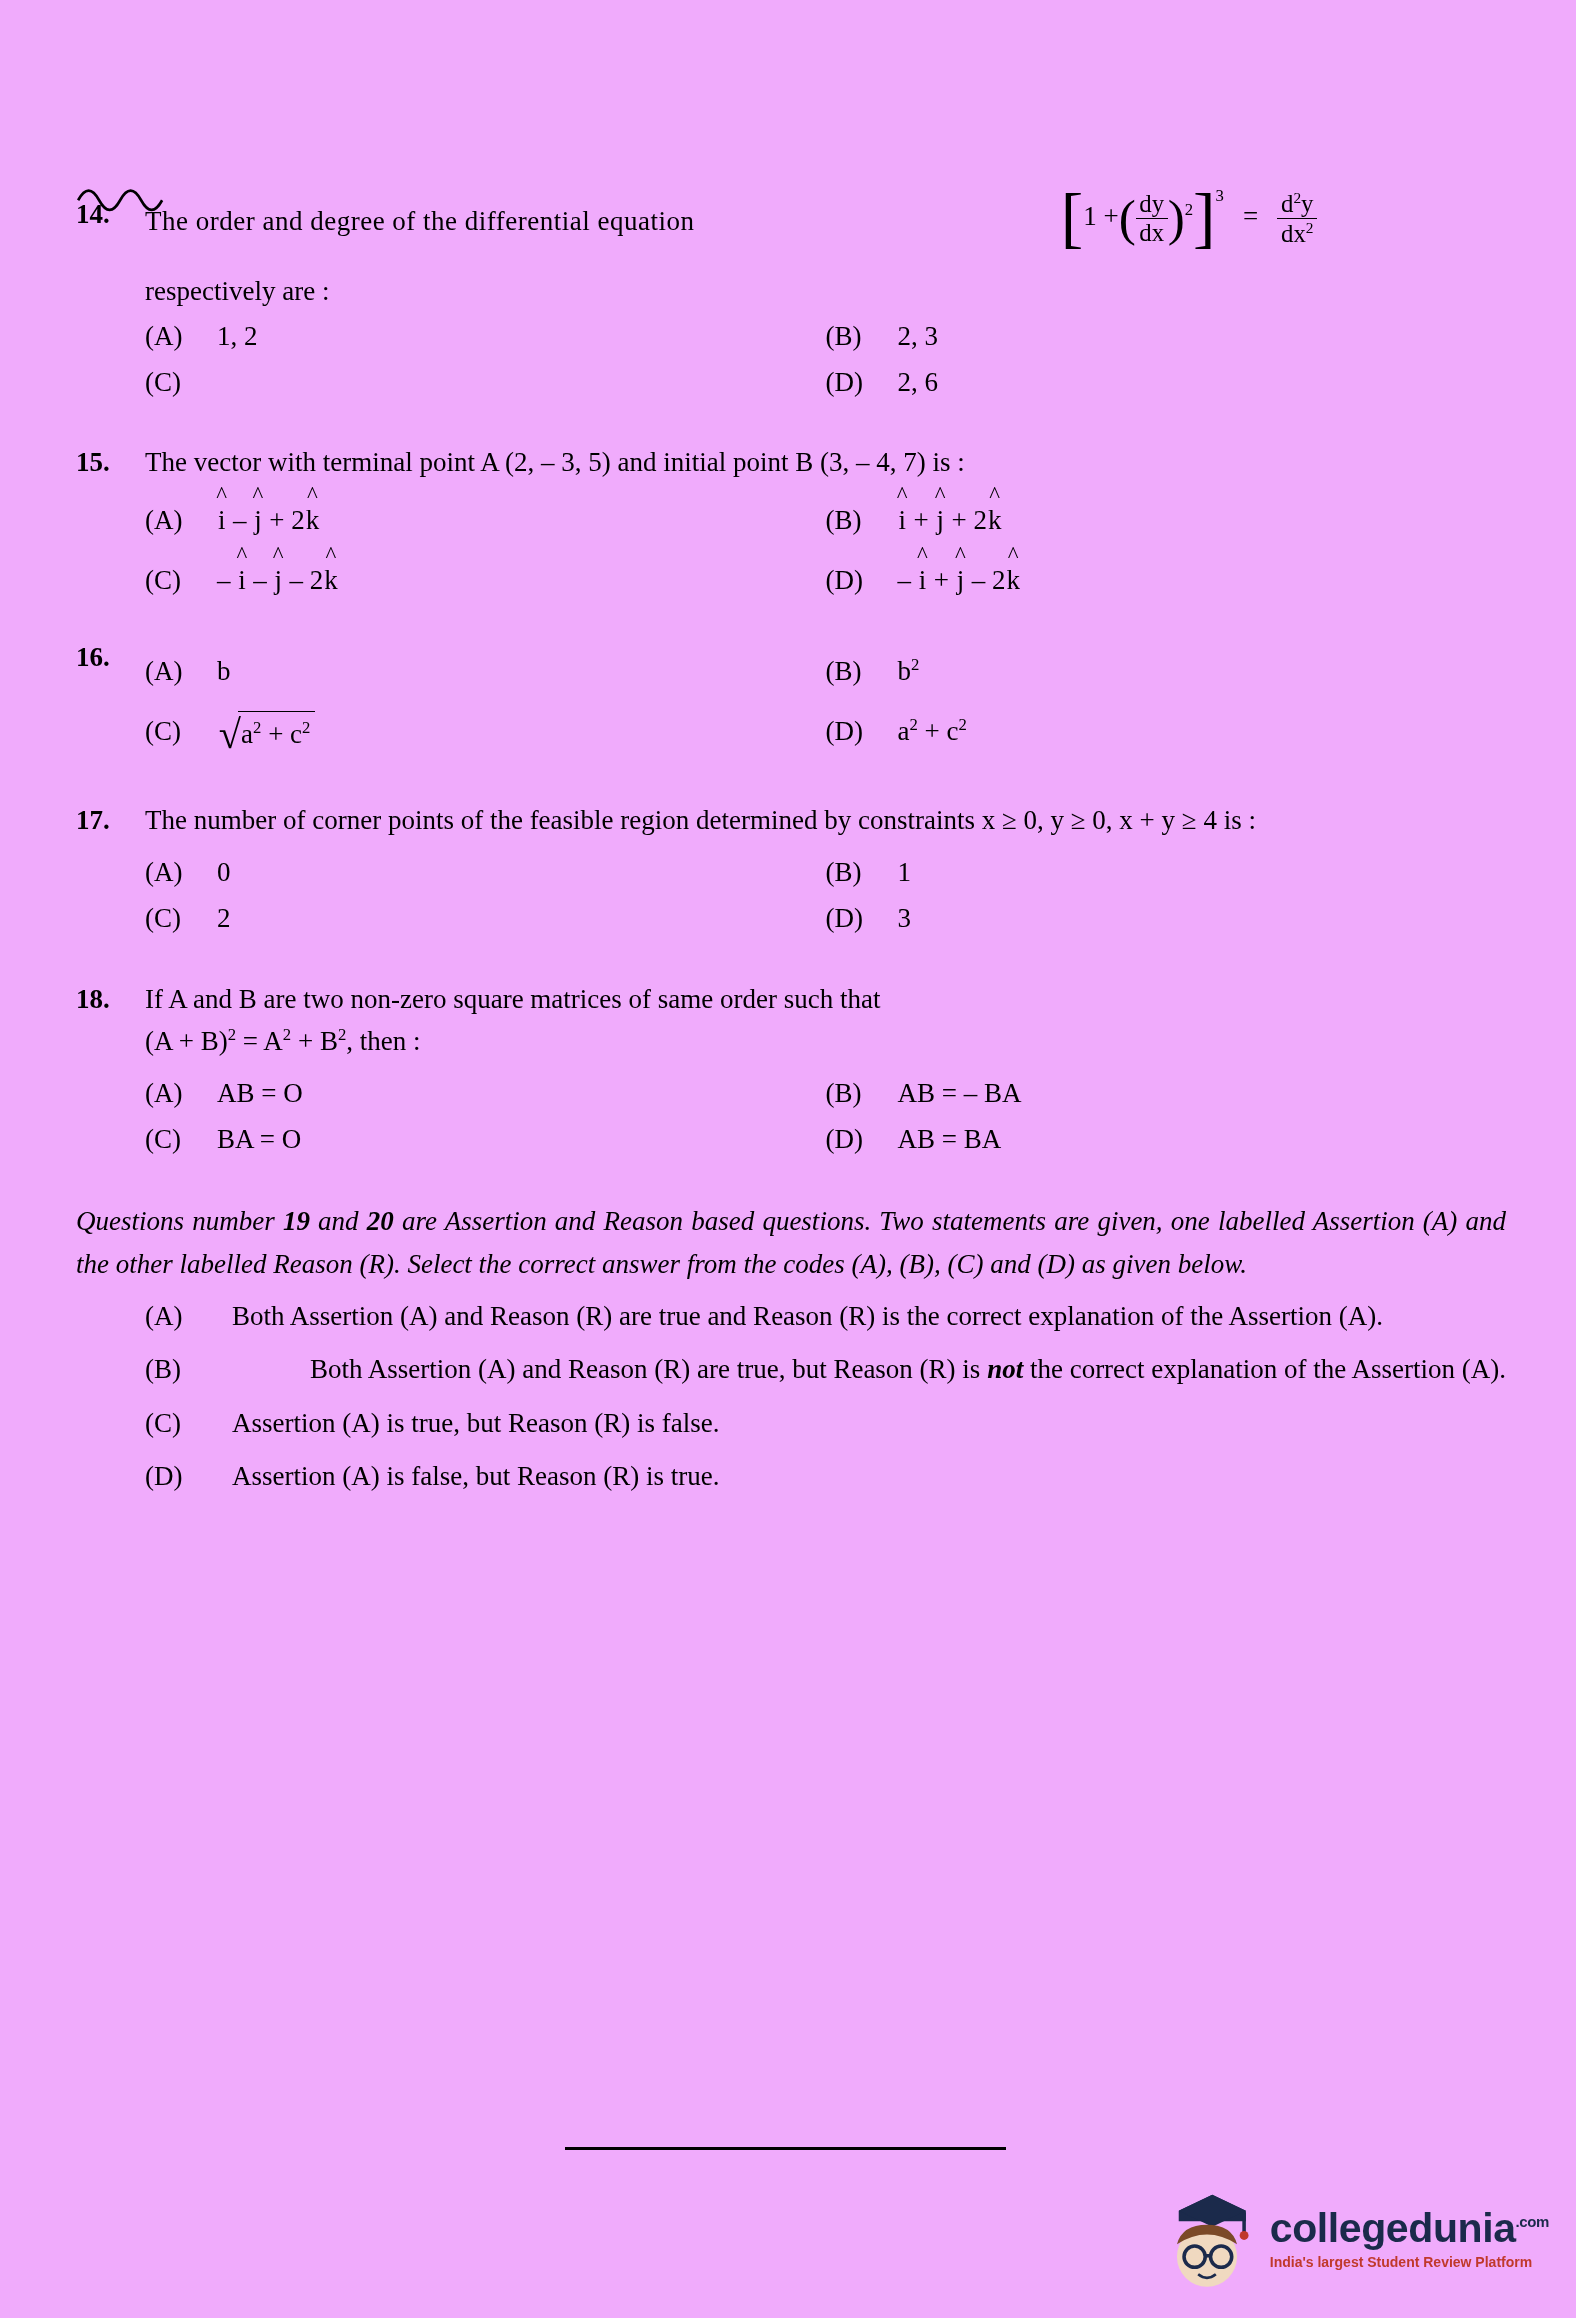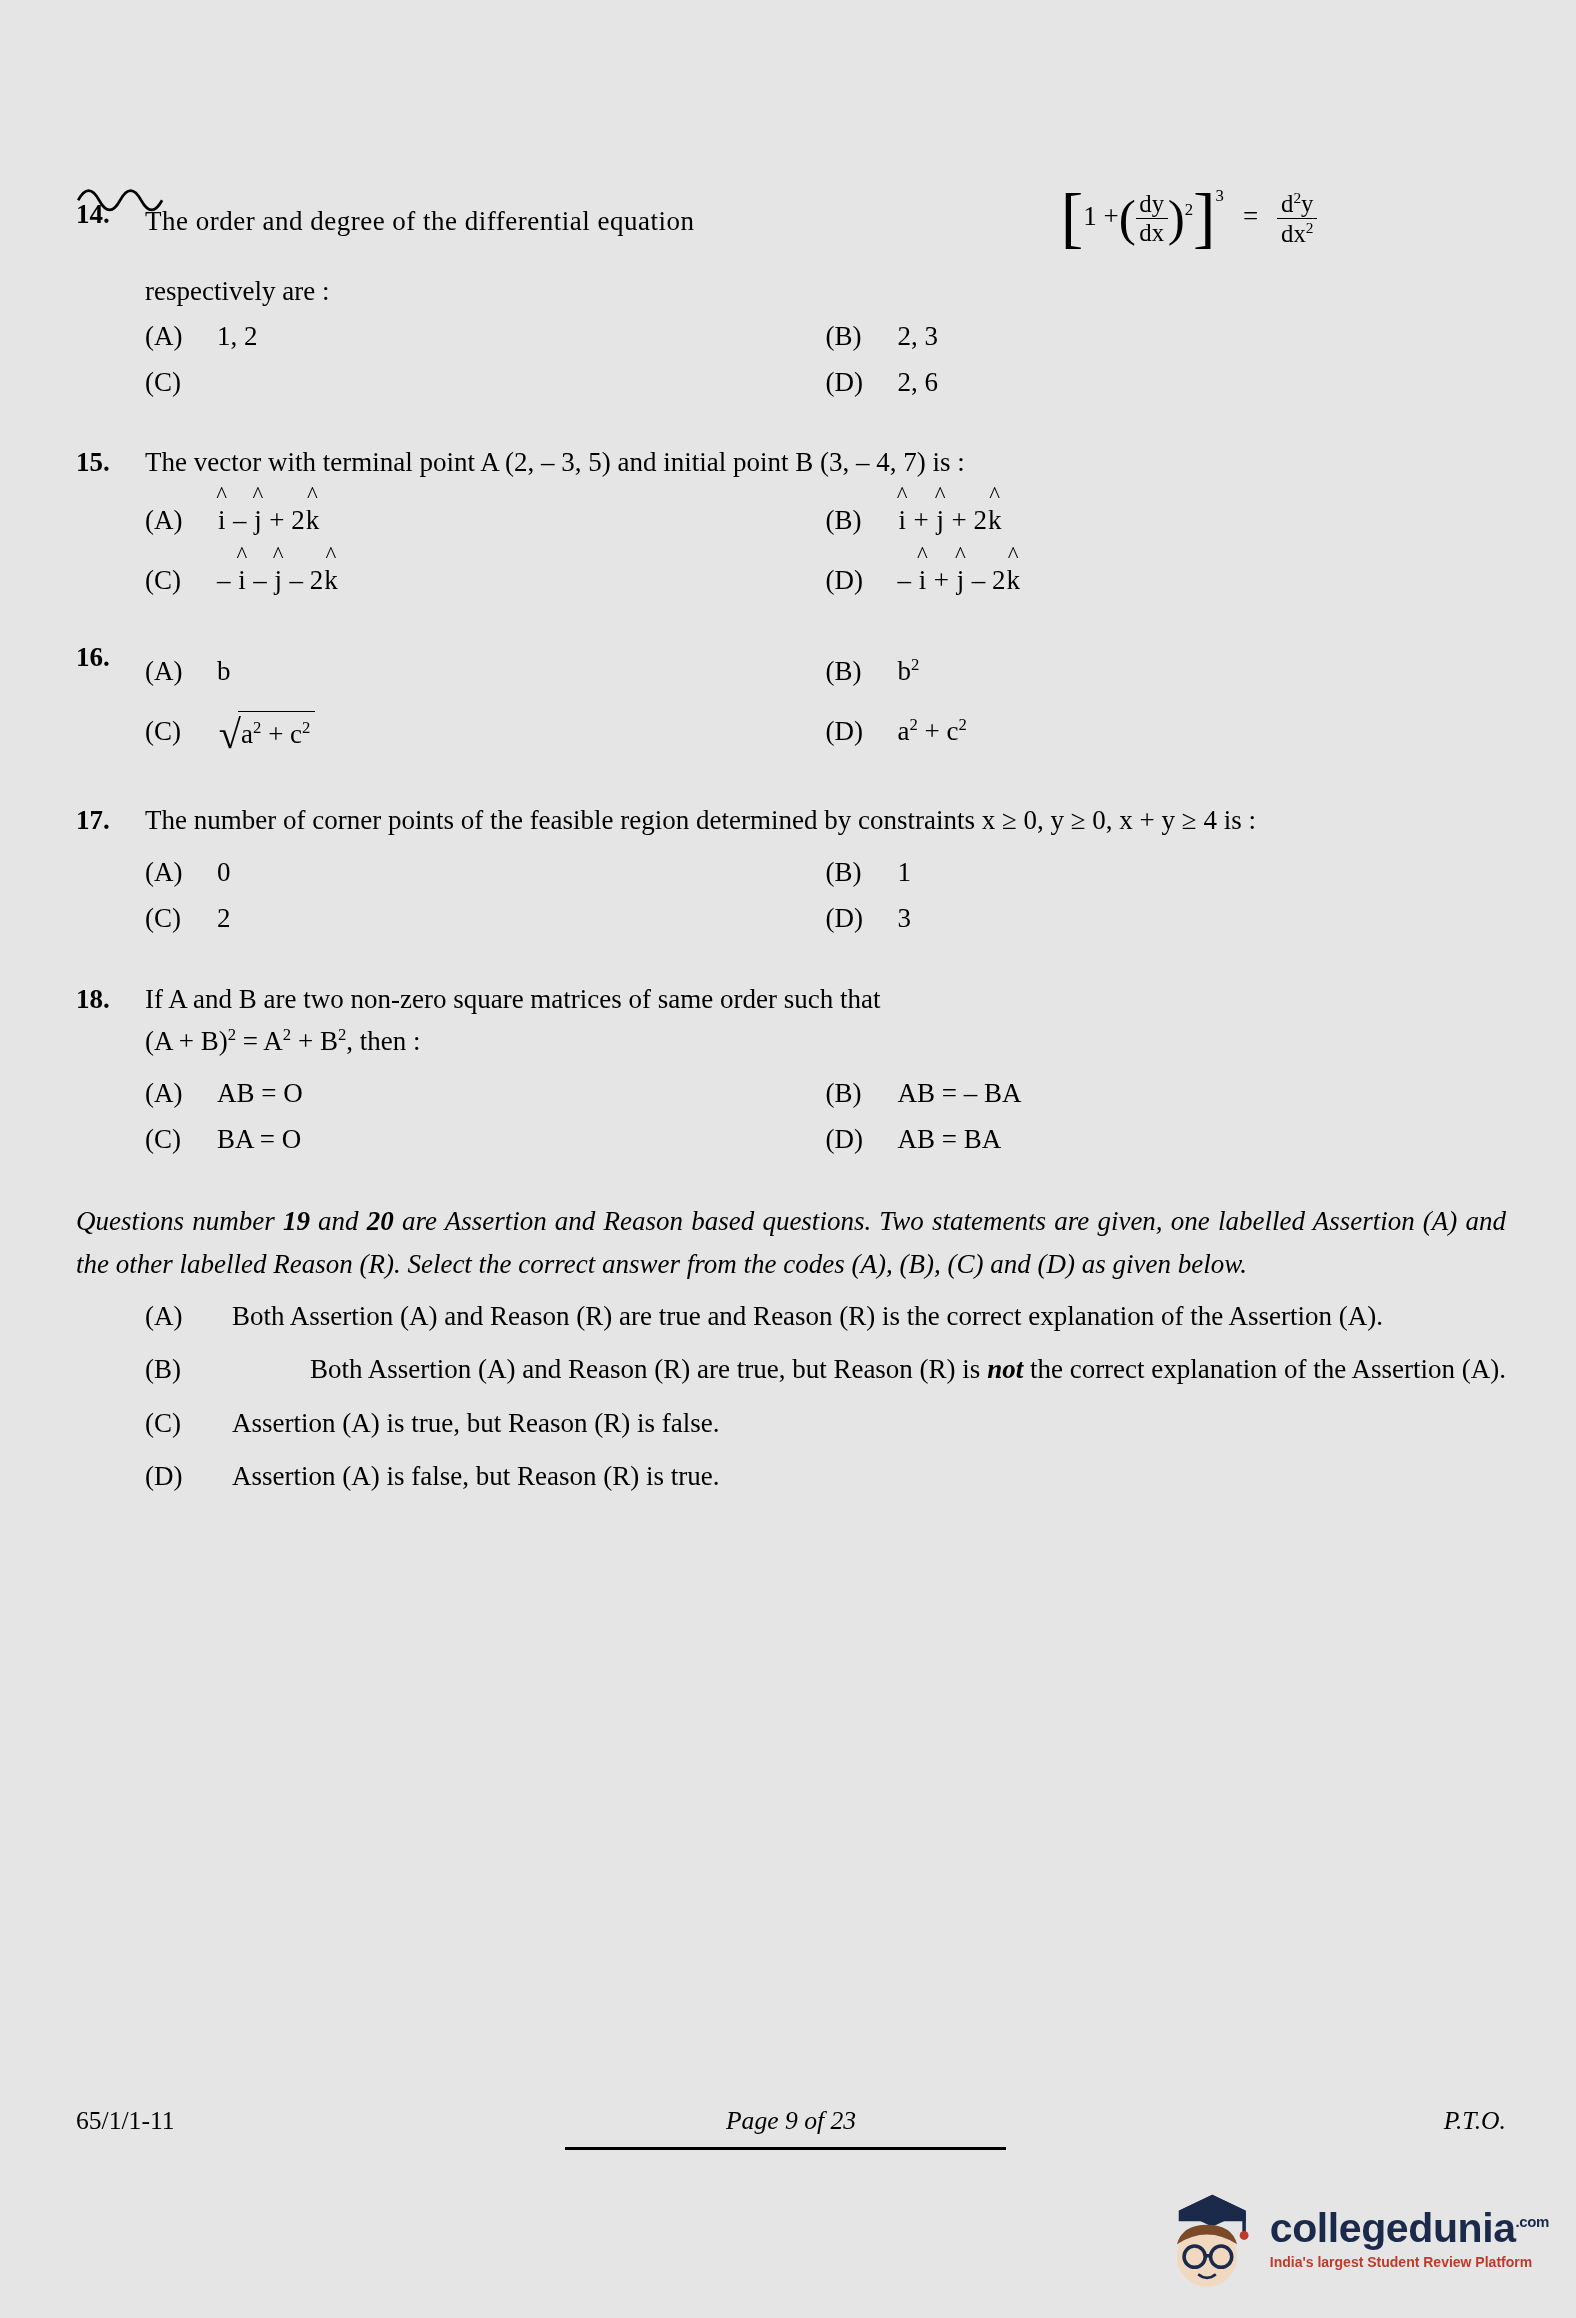--- a/index.html
+++ b/index.html
@@ -13,21 +13,21 @@
     position: relative;
     font-family: "Liberation Serif", serif;
     color: #000000;
     overflow: hidden;
   }
   .page {
     position: absolute;
     left: 0; top: 0;
     width: 1577px;
     height: 2319px;
-    background: #e5e5e5;
+    background: #f0abfc;
   }
   .content {
     position: absolute;
     left: 76px;
     top: 132px;
     width: 1430px;
   }
   
   .squiggle {
     position: absolute;
@@ -441,25 +441,20 @@
         <span class="instr-opt-text">Assertion (A) is true, but Reason (R) is false.</span>
       </div>
       <div class="instr-opt-row">
         <span class="instr-opt-label">(D)</span>
         <span class="instr-opt-text">Assertion (A) is false, but Reason (R) is true.</span>
       </div>
     </div>
 
   </div>
 
-  <div class="footer">
-    <div class="footer-left">65/1/1-11</div>
-    <div class="footer-center"><span class="pageline">Page 9 of 23</span></div>
-    <div class="footer-right">P.T.O.</div>
-  </div>
   <div class="footer-rule"></div>
 
   <div class="logo">
     <div class="logo-mark">
       <svg viewBox="0 0 104 120" width="92" height="106">
         <path d="M20 40 L20 28 L58 10 L96 28 L96 40 Z" fill="#1b2a4b"></path>
         <path d="M58 10 L96 28 L58 46 L20 28 Z" fill="#1b2a4b"></path>
         <rect x="92" y="30" width="4" height="24" fill="#1b2a4b"></rect>
         <circle cx="94" cy="56" r="5" fill="#c0392b"></circle>
         <ellipse cx="52" cy="80" rx="34" ry="34" fill="#f0d9c0"></ellipse>

